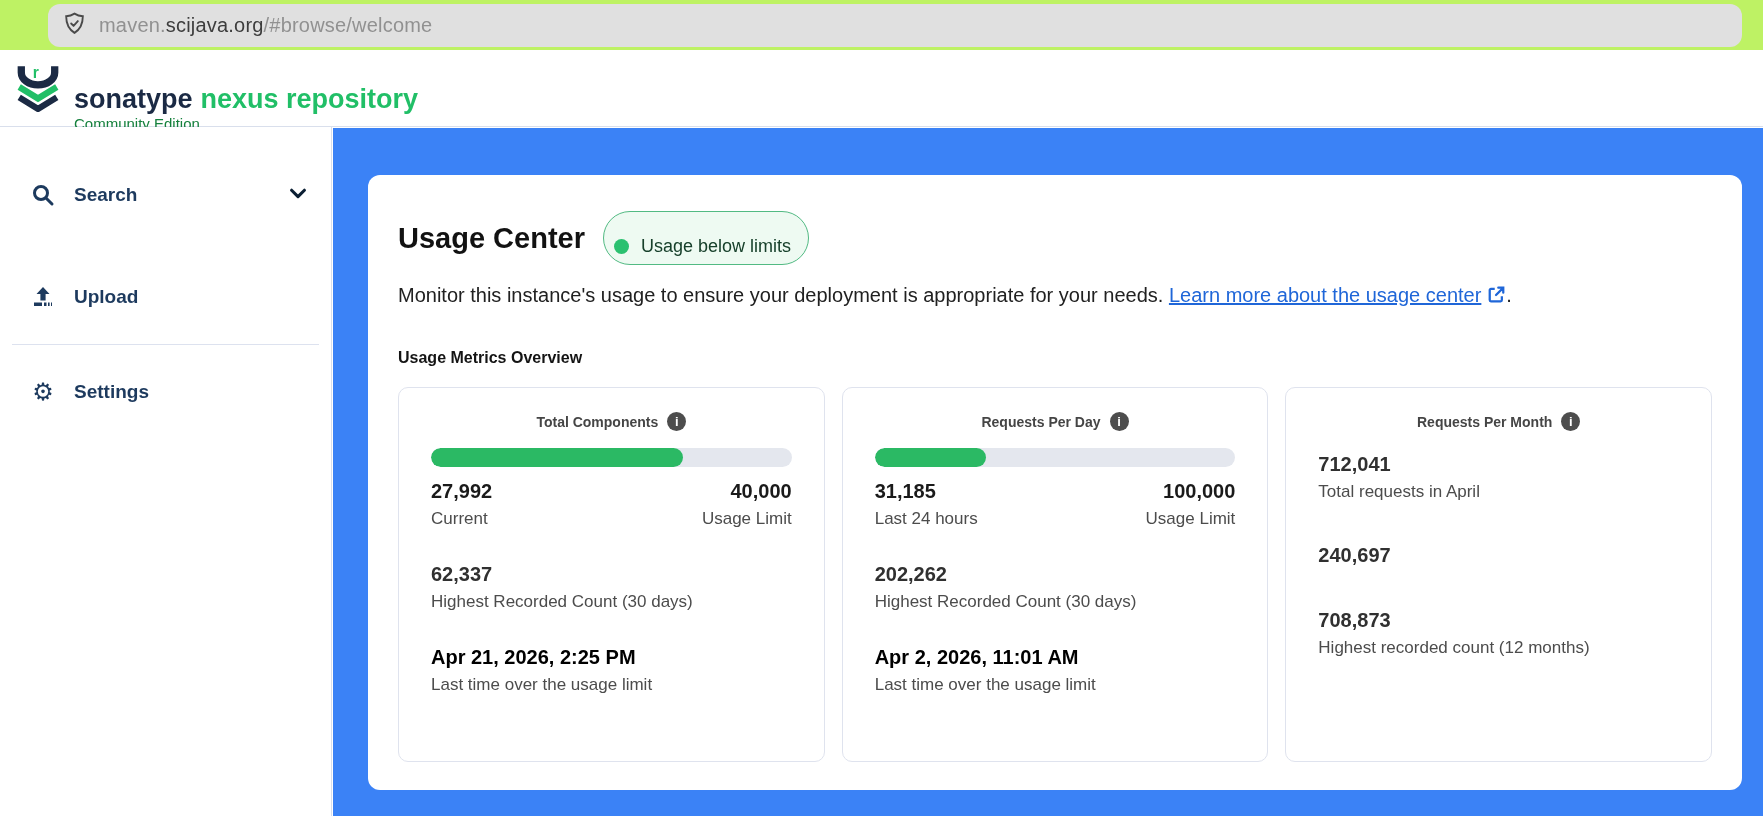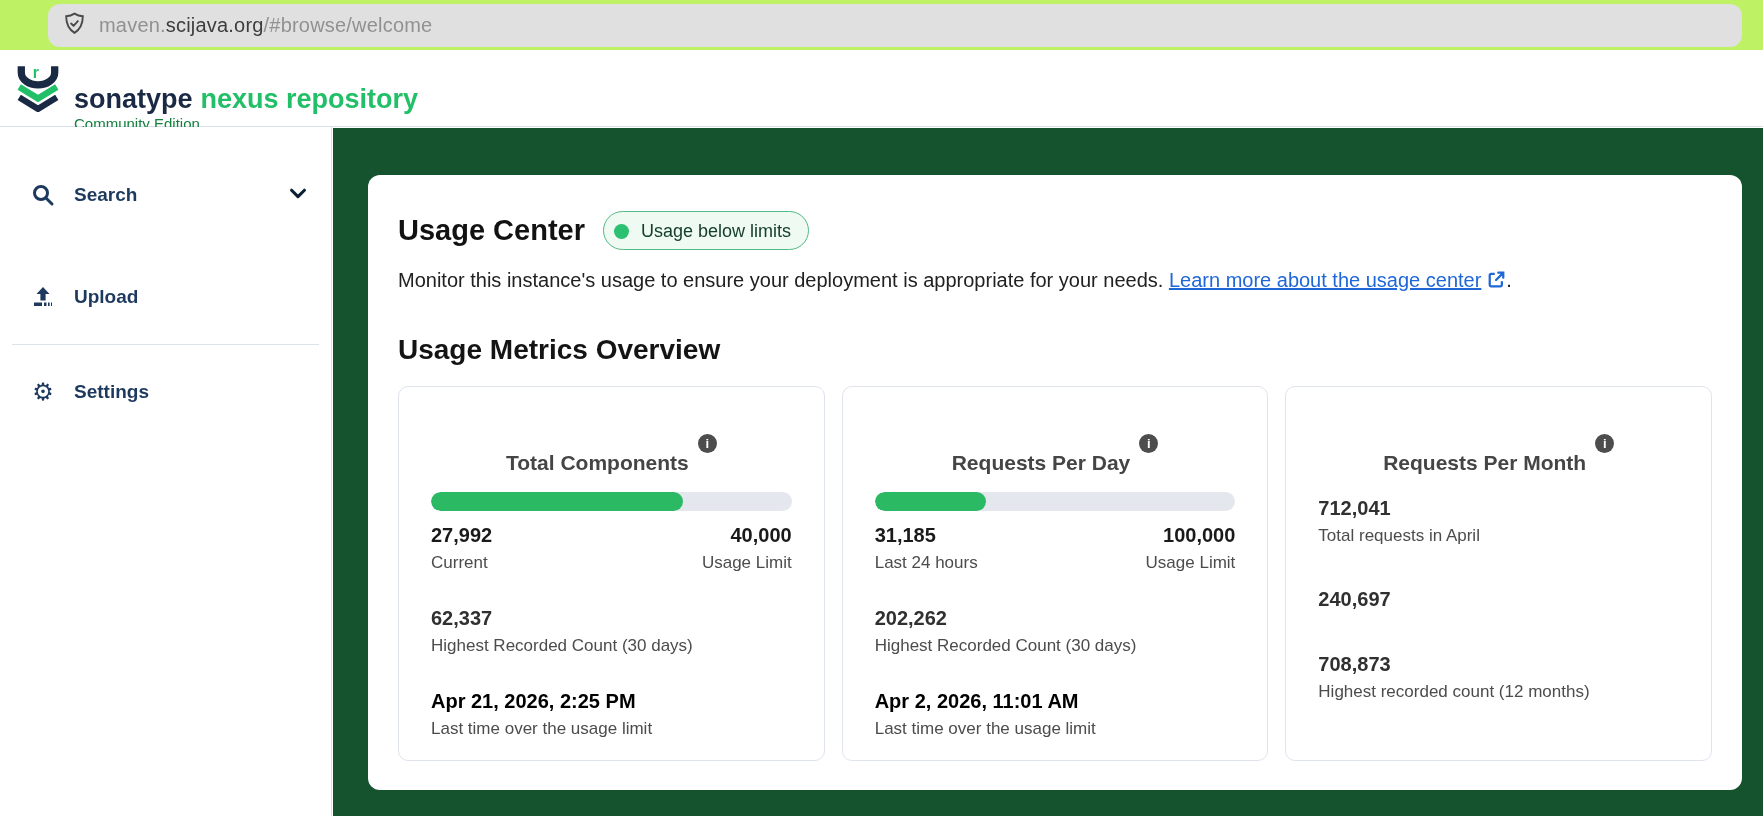--- a/index.html
+++ b/index.html
@@ -28,42 +28,42 @@
   .nav-item { display:flex; align-items:center; height:58px; margin:0 8px 0 8px;
     padding:0 14px 0 22px; border-radius:8px; color:#1d3a5e; cursor:pointer; }
   .nav-item .nav-icon { width:26px; height:26px; display:flex; align-items:center; justify-content:center; flex:none; }
   .nav-item .nav-label { font-size:19px; font-weight:600; margin-left:18px; flex:1; }
   .nav-item.active { background:#17855a; color:#ffffff; }
   .nav-gap-sm { height:16px; } .nav-gap-md { height:24px; } .nav-gap-lg { height:20px; }
   .nav-divider { height:1px; background:#dde2ef; margin:18px 12px; }
   .gear-glyph { font-size:24px; line-height:24px; color:#1d3a5e; }
 
   
-  .main-bg { position:absolute; left:333px; top:128px; width:1430px; height:688px; background:#14532d; }
+  .main-bg { position:absolute; left:333px; top:128px; width:1430px; height:688px; background:#3b82f6; }
   .panel { position:absolute; left:35px; top:47px; width:1374px; height:615px;
     background:#ffffff; border-radius:12px; padding:36px 30px 0 30px; }
 
   .title-row { display:flex; align-items:center; gap:18px; }
   .page-title { font-size:29px; font-weight:700; color:#121212; }
-  .status-pill { display:inline-flex; align-items:center; gap:12px; padding:9px 17px 7px 10px;
+  .status-pill { display:inline-flex; align-items:center; gap:12px; padding:24px 17px 7px 10px;
     border:1px solid #52ba83; background:#eefaf2; border-radius:999px; }
   .status-dot { width:15px; height:15px; border-radius:50%; background:#2bc170; }
   .status-label { font-size:18px; color:#17402b; }
 
   .description { margin-top:16px; font-size:20px; color:#212121; line-height:28px; }
   .learn-link { color:#1f66d8; text-decoration:underline; cursor:pointer; }
   .ext-icon { display:inline-block; vertical-align:-2px; margin-left:6px; }
 
-  .section-title { margin-top:38px; font-size:28px; font-weight:700; color:#141414; }
+  .section-title { margin-top:38px; font-size:16px; font-weight:700; color:#141414; }
 
   .cards { margin-top:20px; display:flex; gap:17px; }
   .card { flex:1; height:375px; border:1px solid #dfe3ee; border-radius:10px;
     background:#ffffff; padding:24px 32px 0 32px; }
   .card-title-row { display:flex; align-items:center; justify-content:center; gap:9px; }
-  .card-title { font-size:21px; font-weight:600; color:#454545;margin-top:40px; }
+  .card-title { font-size:14px; font-weight:600; color:#454545; }
   .info-icon { width:19px; height:19px; border-radius:50%; background:#4d4d4d; color:#ffffff;
     font-size:13px; font-weight:700; display:flex; align-items:center; justify-content:center; cursor:pointer; }
 
   .progress-track { margin-top:17px; height:19px; border-radius:10px; background:#e4e7ee; overflow:hidden; }
   .progress-fill { height:100%; border-radius:10px; background:#2bb964; }
 
   .values-row { margin-top:13px; display:flex; justify-content:space-between; }
   .metric-value { font-size:20px; font-weight:700; color:#1a1a1a; }
   .metric-label { font-size:17px; color:#4c4c4c; margin-top:6px; }
   .align-right { text-align:right; }

